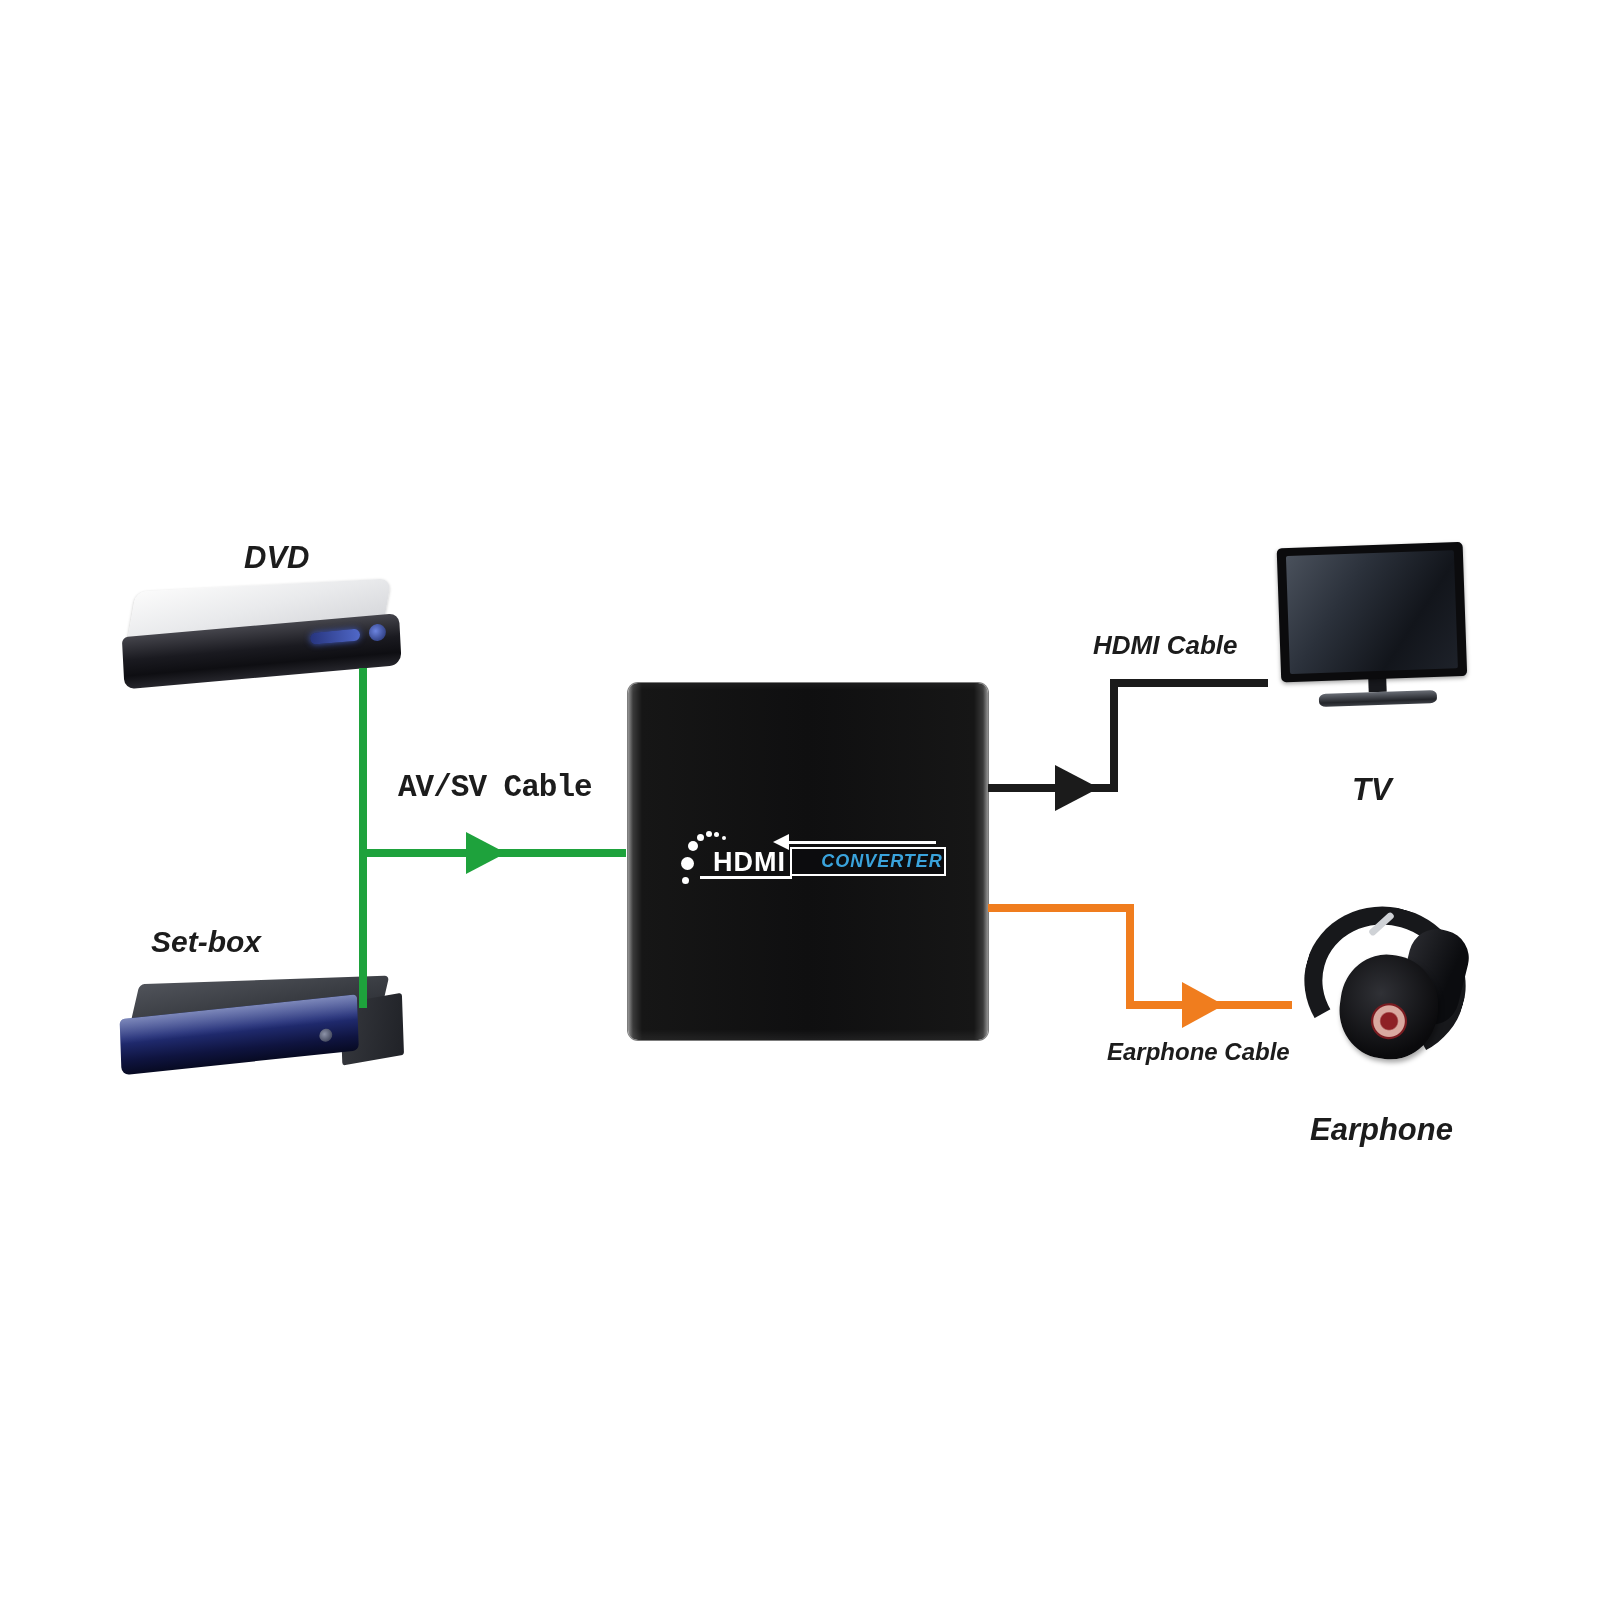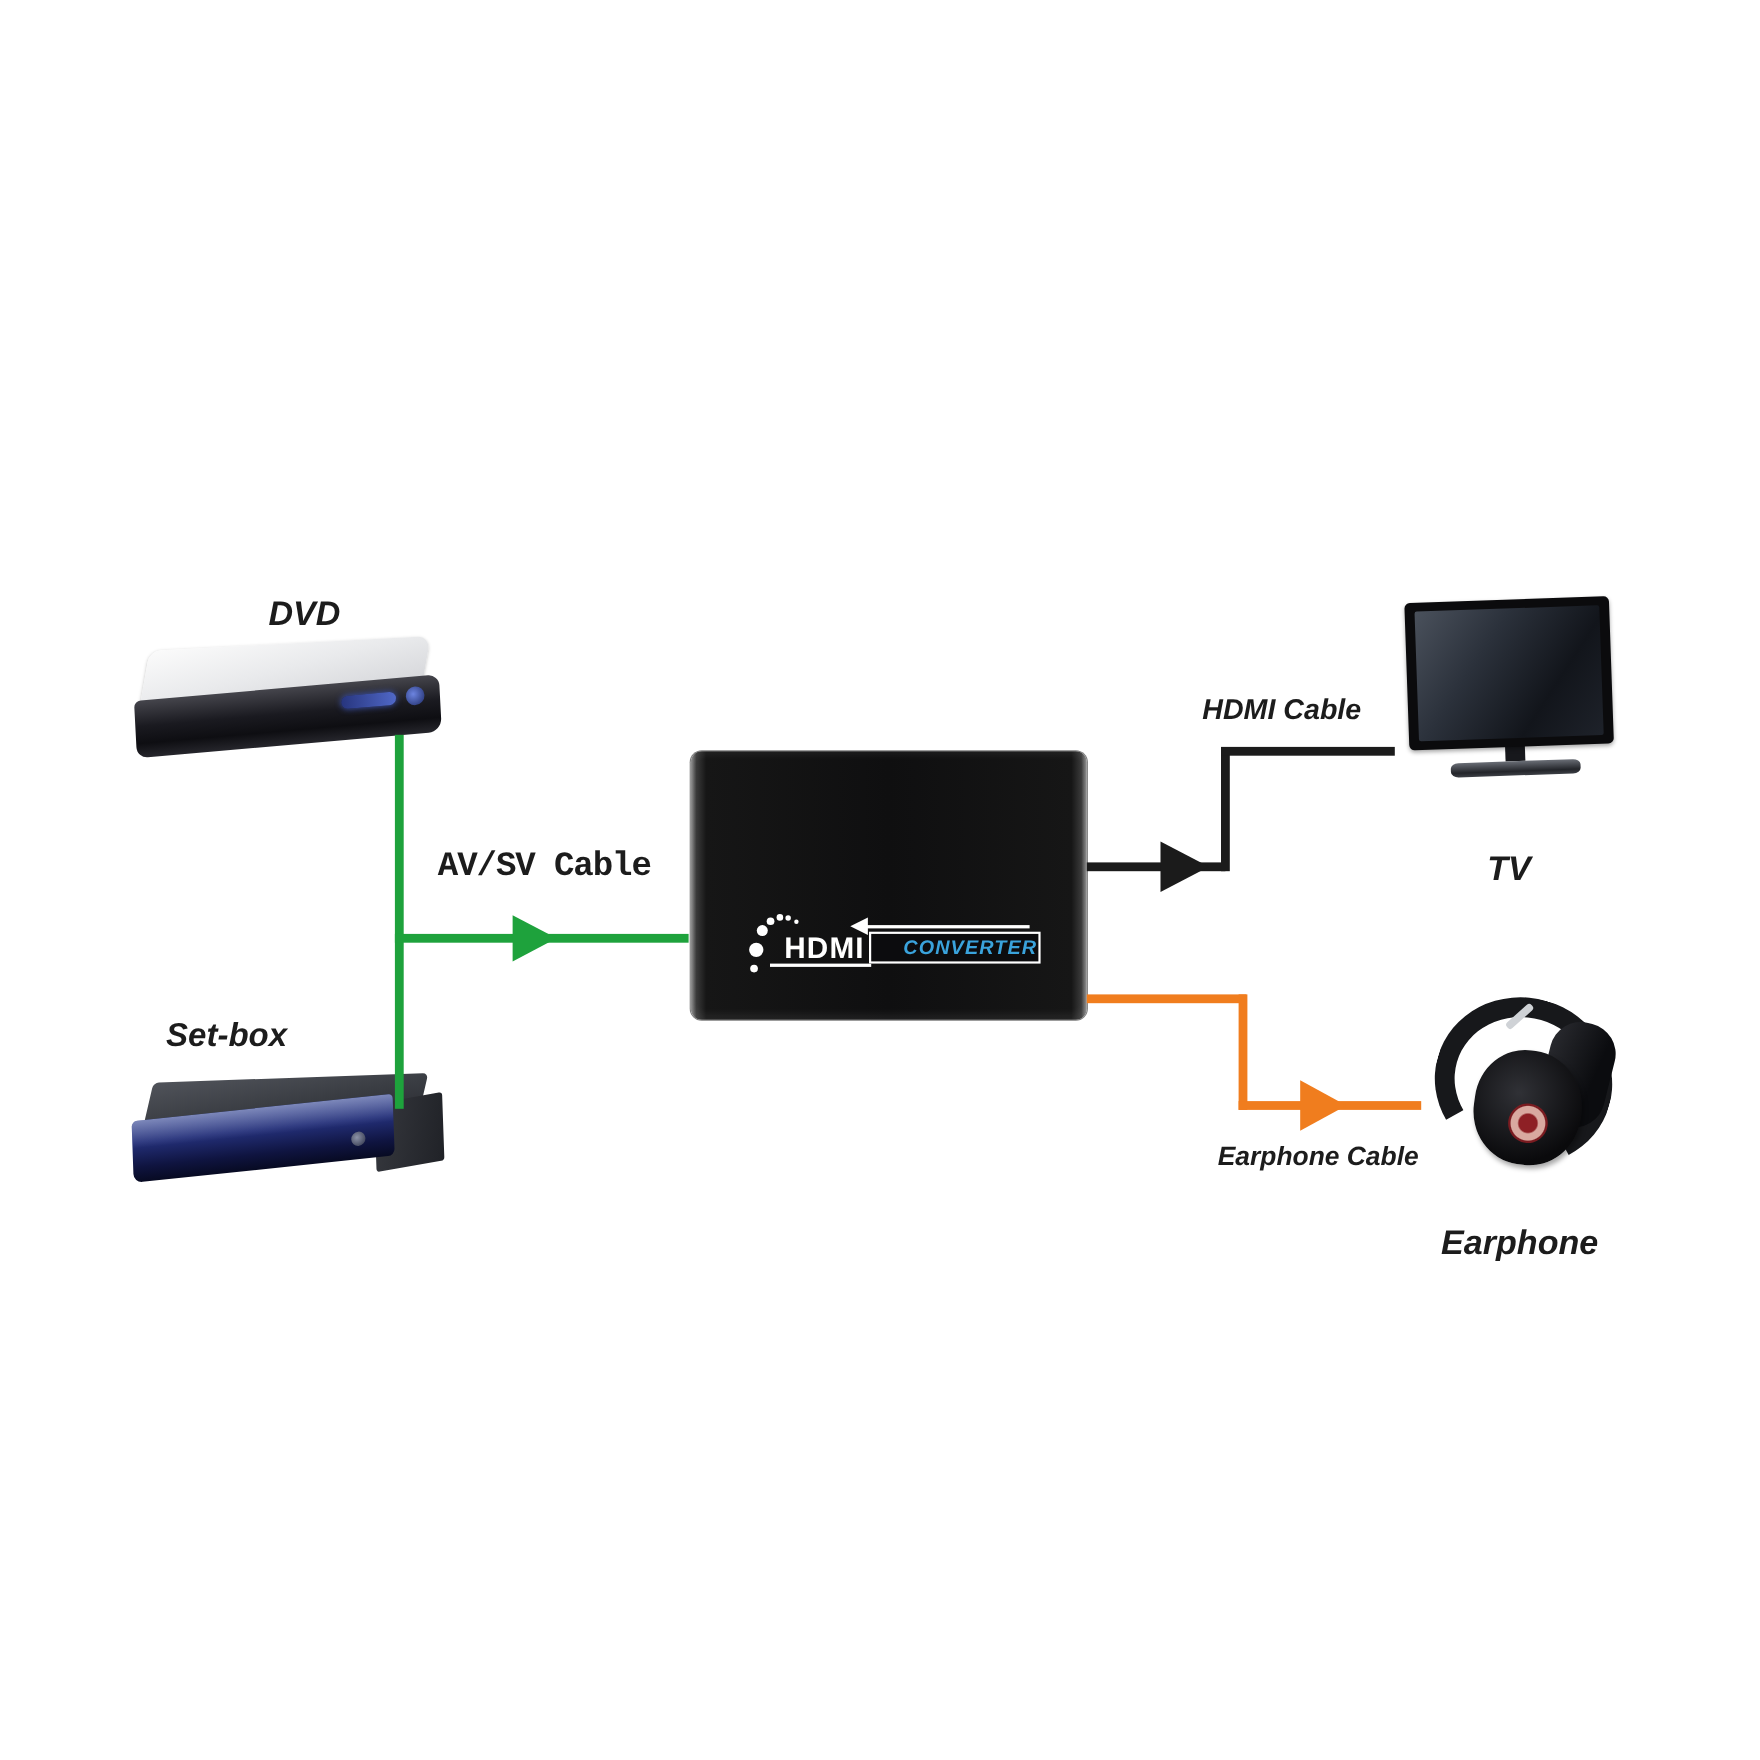--- a/index.html
+++ b/index.html
@@ -83,21 +83,21 @@
     content:"";position:absolute;left:0;top:0;width:100%;height:45%;
     background:linear-gradient(180deg,rgba(255,255,255,.30),rgba(255,255,255,0));
   }
   .setbox-btn{
     position:absolute;right:26px;bottom:12px;width:13px;height:13px;border-radius:50%;
     background:radial-gradient(circle at 40% 40%,#8d93a8,#2a2f45);
   }
 
   
   .converter{
-    left:628px;top:683px;width:360px;height:244px;border-radius:10px;
+    left:628px;top:683px;width:360px;height:357px;border-radius:10px;
     background:linear-gradient(90deg,#8f8f8f 0px,#3a3a3a 5px,#161616 14px,#0f0f10 50%,#161616 calc(100% - 14px),#3a3a3a calc(100% - 5px),#8f8f8f 100%);
     box-shadow:inset 0 -5px 8px rgba(255,255,255,.07), inset 0 4px 6px rgba(255,255,255,.05), 0 0 0 1px #7d7d7d;
   }
   .logo{position:absolute;left:36px;top:145px;width:296px;height:64px;}
   .logo .dot{position:absolute;border-radius:50%;background:#ffffff;}
   .logo-hdmi{
     position:absolute;left:49px;top:19px;font-size:27px;font-weight:bold;color:#ffffff;
     letter-spacing:1px;white-space:nowrap;
   }
   .logo-underline{position:absolute;left:36px;top:48px;width:92px;height:3px;background:#ffffff;}

